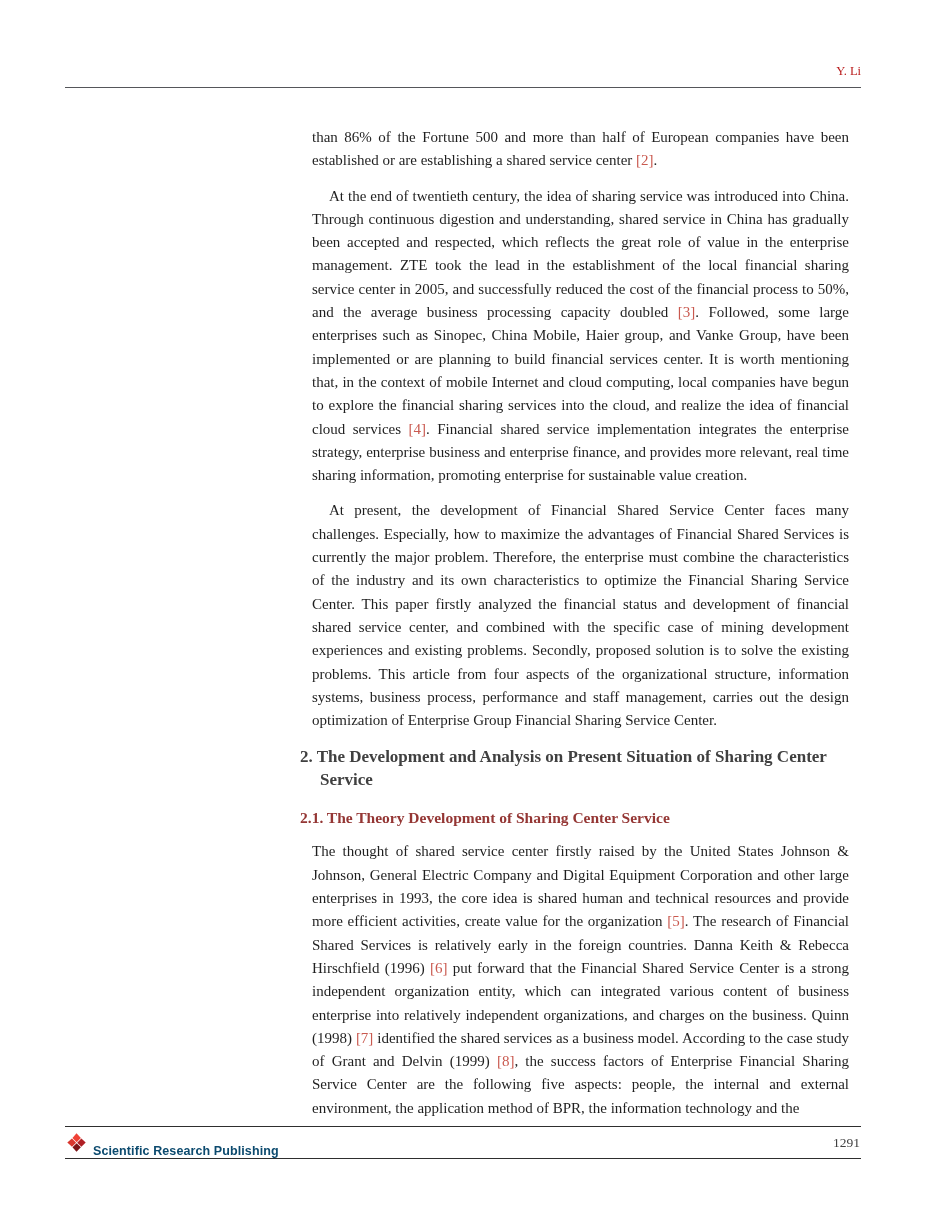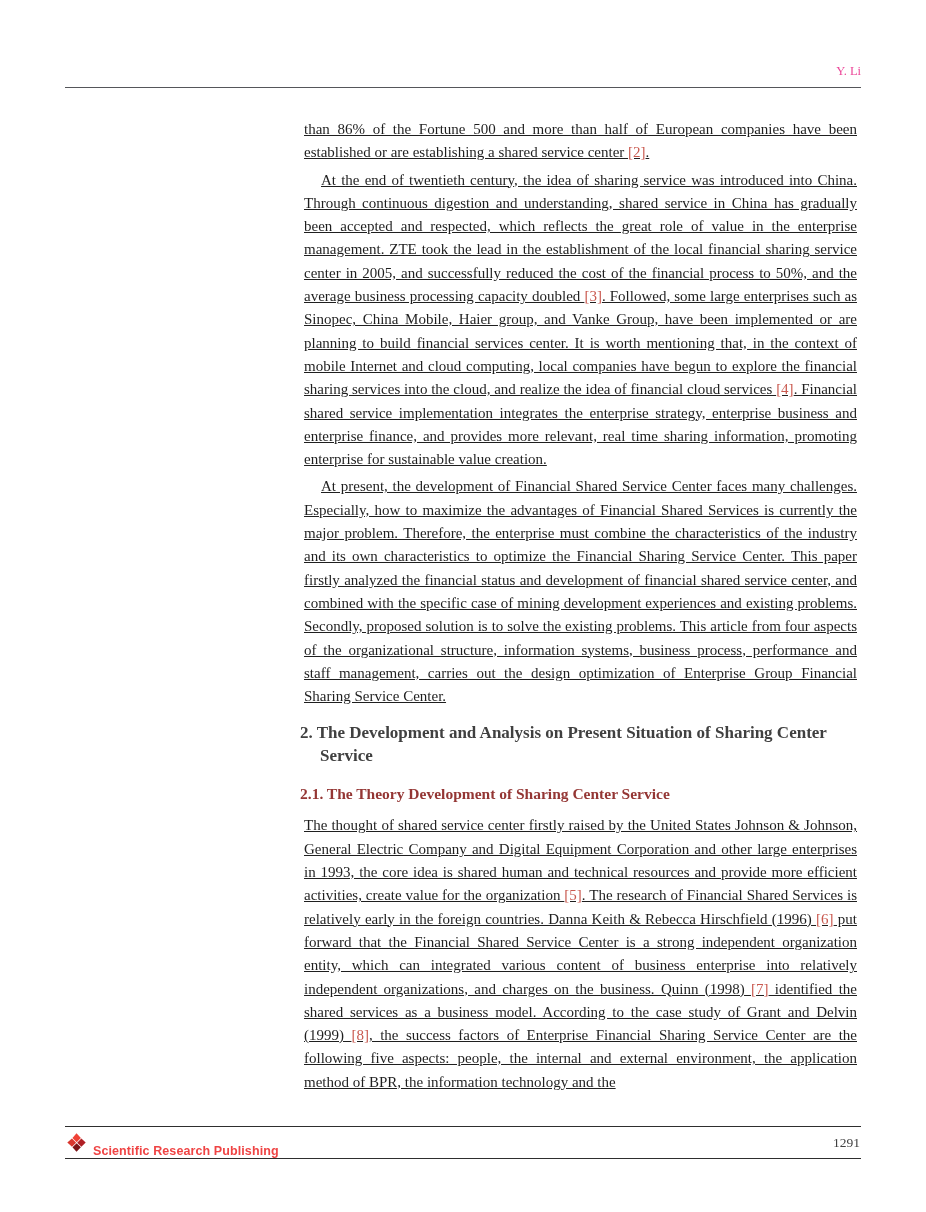--- a/index.html
+++ b/index.html
@@ -12,41 +12,41 @@
     font-family: "Liberation Serif", serif;
     overflow: hidden;
   }
   .running-head {
     position: absolute;
     top: 64px;
     left: 65px;
     width: 796px;
     text-align: right;
     font-size: 12.5px;
-    color: #ec4899;
+    color: #b91c1c;
   }
   .header-rule {
     position: absolute;
     top: 87px;
     left: 65px;
     width: 796px;
     height: 1px;
     background: #55565a;
   }
   .content {
     position: absolute;
     top: 114px;
     left: 300px;
     width: 561px;
     color: #1f1f1f;
     font-size: 15px;
     line-height: 23.3px;
     text-align: justify;
   }
-  .para { margin: 4px; text-decoration: underline; }
+  .para { margin: 12px; }
   .para.indent { text-indent: 17px; }
   .cite { color: #c9594f; }
   h2.section-heading {
     color: #404040;
     font-size: 17px;
     line-height: 23px;
     font-weight: bold;
     margin-top: 13px;
     margin-bottom: 7px;
     padding-left: 20px;
@@ -79,21 +79,21 @@
   .publisher {
     display: flex;
     align-items: center;
     gap: 6px;
     cursor: pointer;
   }
   .publisher-name {
     font-family: "Liberation Sans", sans-serif;
     font-weight: bold;
     font-size: 12.5px;
-    color: #ef4444;
+    color: #0c4a6e;
     letter-spacing: 0.1px;
     margin-top: 16px;
   }
   .page-number {
     font-size: 13.5px;
     color: #404040;
   }
   .logo-svg { display: block; }
 </style>
 </head>

